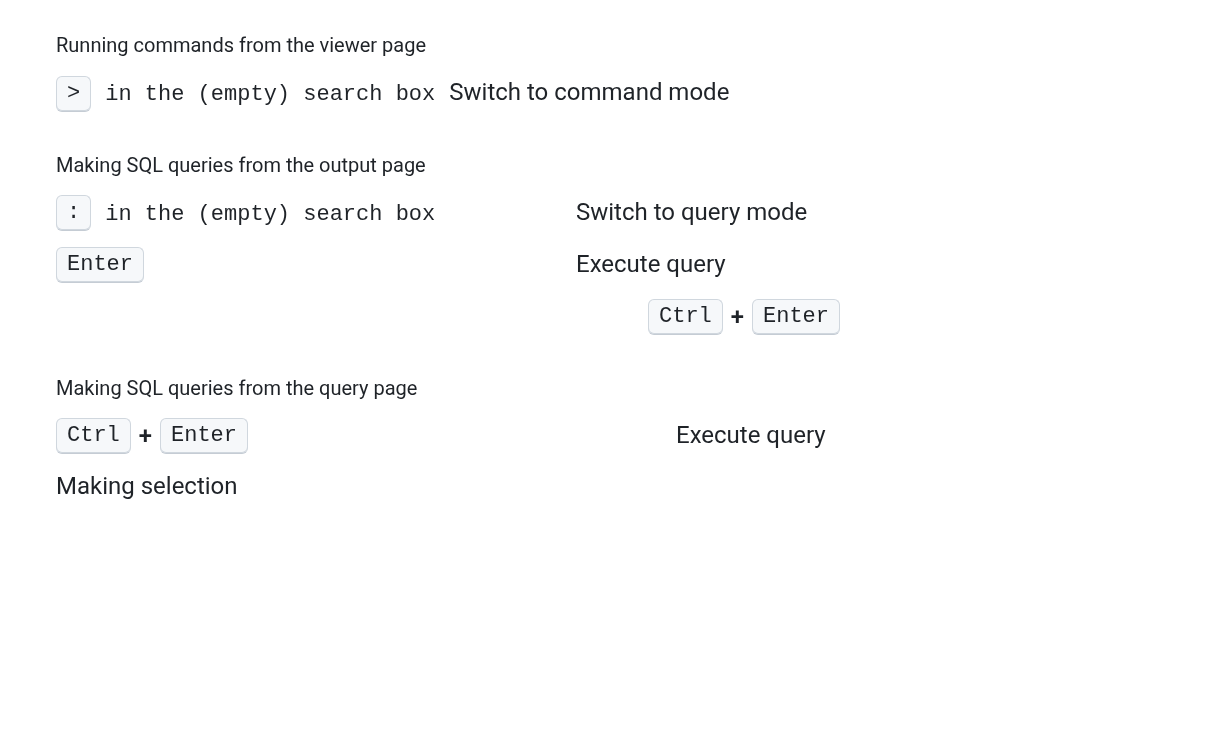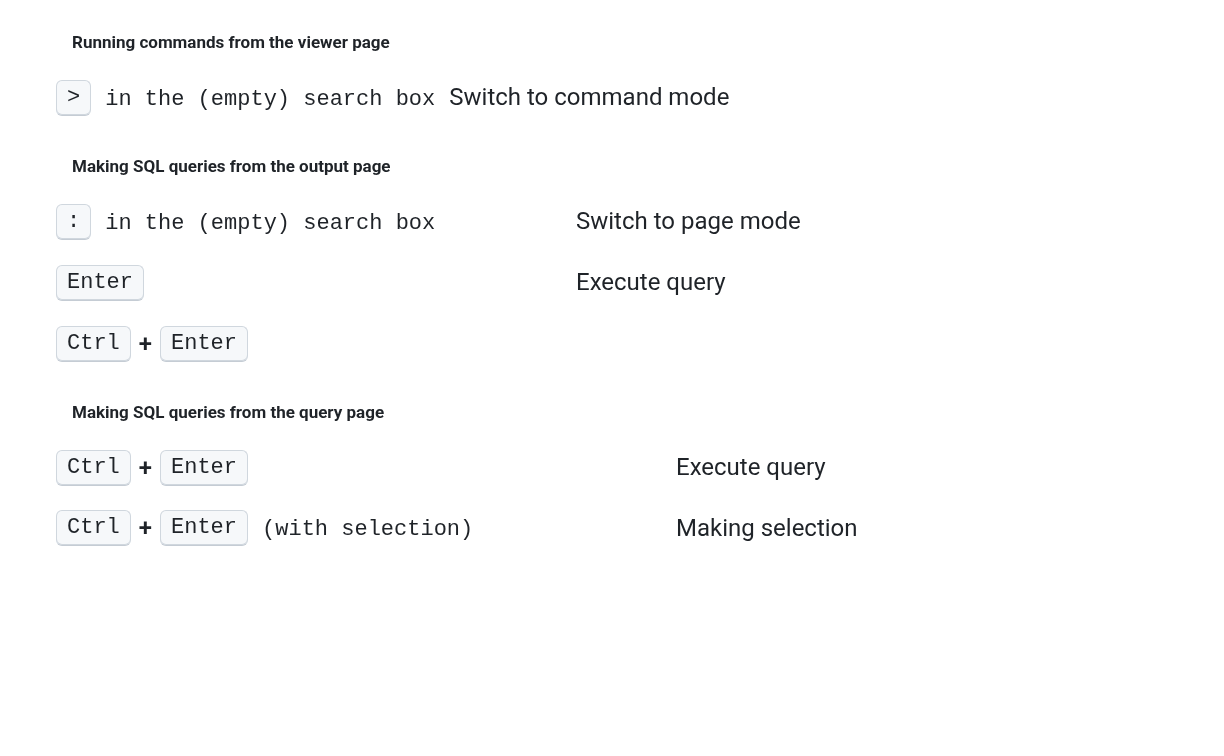--- a/index.html
+++ b/index.html
@@ -10,33 +10,34 @@
     font-family: -apple-system, BlinkMacSystemFont, "Segoe UI", Roboto, "Helvetica Neue", Arial, sans-serif;
     color: #202124;
     font-size: 24px;
     line-height: 1.5;
   }
   .page {
     padding: 30px 56px;
     max-width: 1224px;
   }
   .section-heading {
-    font-weight: 700;
-    font-size: 17px;
+    font-weight: 400;
+    font-size: 20px;
     color: #1f2328;
-    margin: 0 0 12px 16px;
+    margin: 0 0 12px 0;
   }
   .section {
     margin-bottom: 38px;
   }
   .section:last-child { margin-bottom: 0; }
   .row {
     display: flex;
     align-items: center;
-    margin: 23px 0;
+    margin: 14px 0;
+    justify-content: flex-end;
   }
   .keys-col {
     width: 520px;
     flex: 0 0 520px;
     font-size: 24px;
     color: #1f2328;
   }
   .keys-col-wide {
     width: 620px;
     flex: 0 0 620px;
@@ -89,34 +90,33 @@
     <div class="section">
       <div class="section-heading">Running commands from the viewer page</div>
       <div class="row">
         <div class="keys-col" style="width: auto; flex: 1 1 auto;"><kbd class="key">&gt;</kbd><span class="lead-gap"></span><span class="note-text">in the (empty) search box</span><span class="lead-gap"></span><span class="note-text-sans">Switch to command mode</span></div>
       </div>
     </div>
     <div class="section">
       <div class="section-heading">Making SQL queries from the output page</div>
       <div class="row">
         <div class="keys-col"><kbd class="key">:</kbd><span class="lead-gap"></span><span class="note-text">in the (empty) search box</span></div>
-        <div class="desc-col">Switch to page mode</div>
+        <div class="desc-col">Switch to query mode</div>
       </div>
       <div class="row">
         <div class="keys-col"><kbd class="key">Enter</kbd></div>
         <div class="desc-col">Execute query</div>
       </div>
       <div class="row">
         <div class="keys-col"><kbd class="key">Ctrl</kbd><span class="plus">+</span><kbd class="key">Enter</kbd></div>
       </div>
     </div>
     <div class="section">
       <div class="section-heading">Making SQL queries from the query page</div>
       <div class="row">
         <div class="keys-col-wide"><kbd class="key">Ctrl</kbd><span class="plus">+</span><kbd class="key">Enter</kbd></div>
         <div class="desc-col">Execute query</div>
       </div>
       <div class="row">
-        <div class="keys-col-wide"><kbd class="key">Ctrl</kbd><span class="plus">+</span><kbd class="key">Enter</kbd><span class="lead-gap"></span><span class="note-text">(with selection)</span></div>
         <div class="desc-col">Making selection</div>
       </div>
     </div>
   </div>
 
 </body></html>

